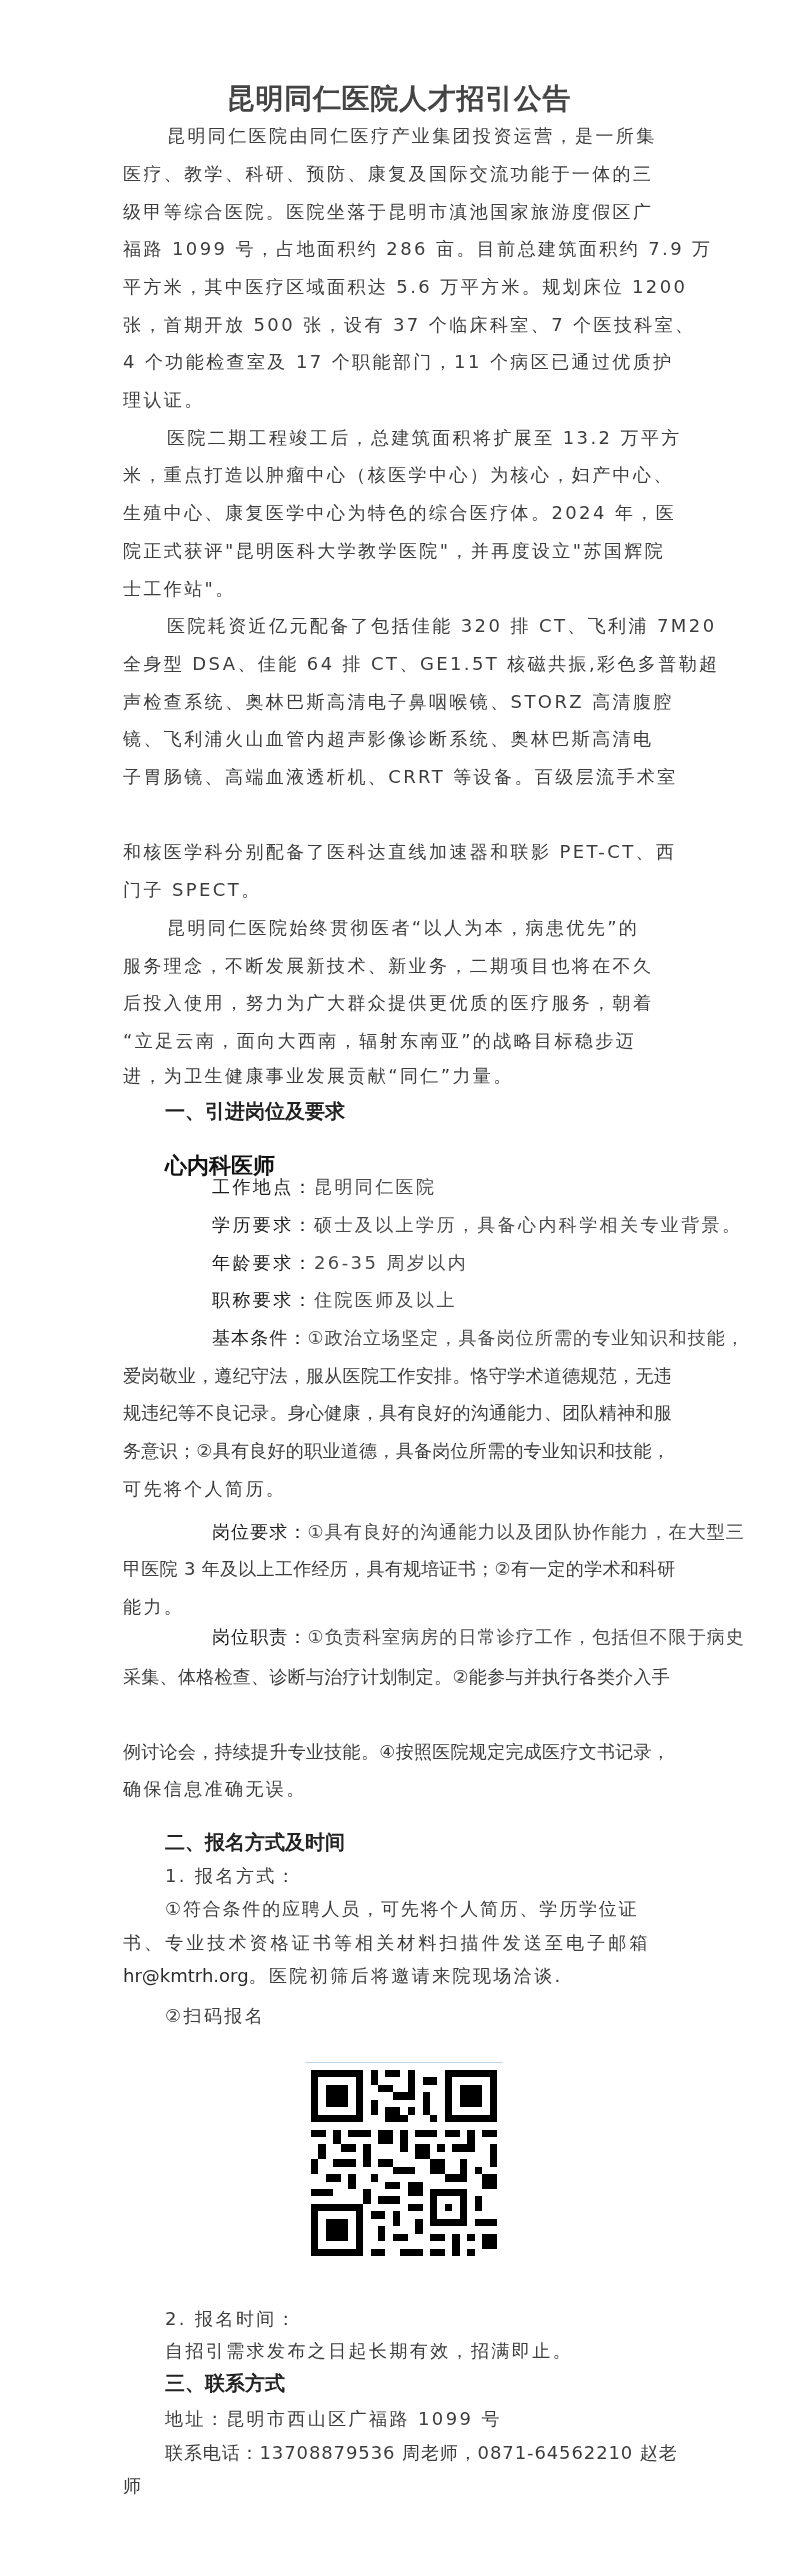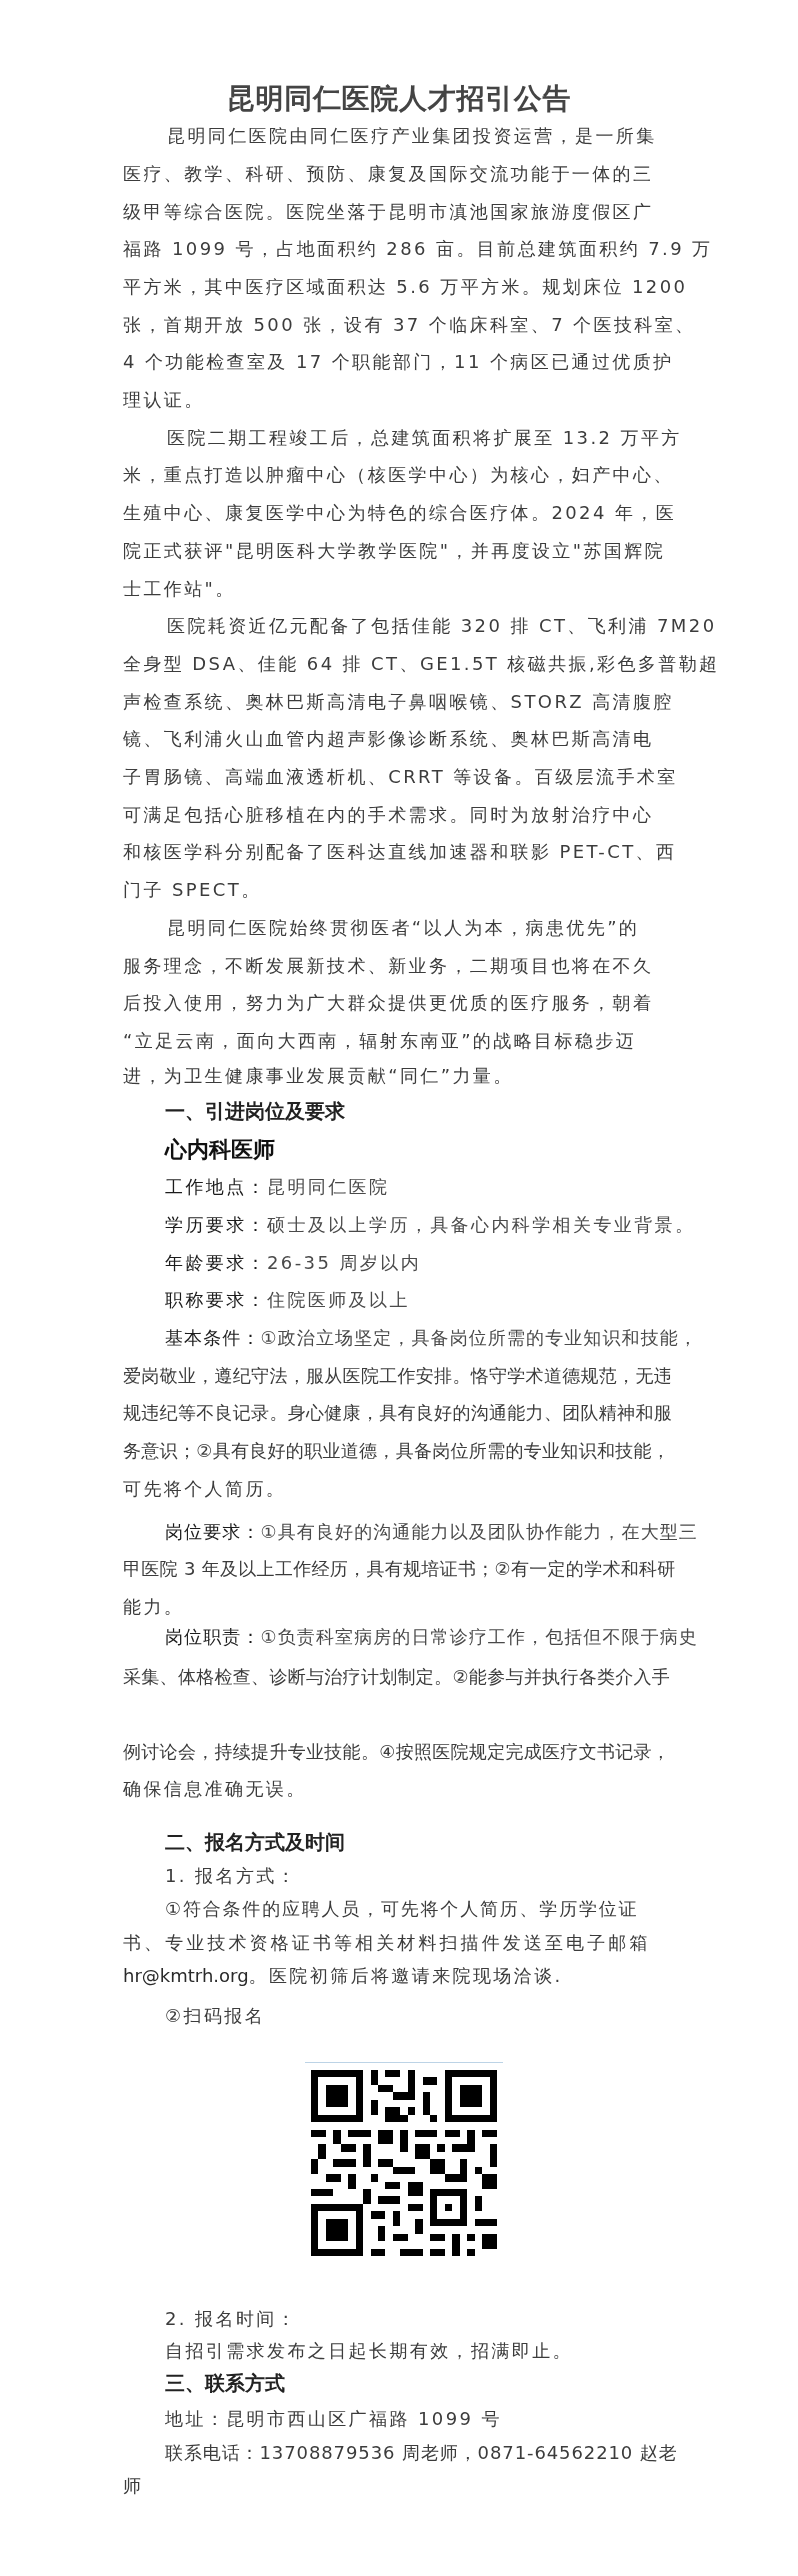--- a/index.html
+++ b/index.html
@@ -7,22 +7,22 @@
          font-family:"DejaVu Sans","Liberation Sans",sans-serif; color:#3a3a3a; }
   .page { position:absolute; left:0; top:0; width:798px; height:1944px; }
   .title { position:absolute; left:0; width:798px; top:80px; text-align:center;
            font-family:"DejaVu Serif","Liberation Serif",serif; font-weight:bold;
            font-size:28px; color:#444444; letter-spacing:0.7px; }
   .ln { position:absolute; left:123px; width:556px; font-size:18px; line-height:24px;
         white-space:nowrap; letter-spacing:2.4px; color:#3c3c3c; }
   .ln.ind { left:167px; width:512px; }
   .ln.ind2 { left:165px; }
   .h1 { position:absolute; left:165px; font-size:20px; line-height:25px; font-weight:bold; color:#222222; white-space:nowrap; }
-  .h2 { position:absolute; left:165px; font-family:"DejaVu Serif","Liberation Serif",serif; font-size:22px; line-height:28px; font-weight:bold; color:#111111; white-space:nowrap; }
-  .lbl { color:#1c1c1c; }
+  .h2 { position:absolute; left:165px; font-family:"DejaVu Serif","Liberation Serif",serif; font-size:22px; line-height:28px; font-weight:bold; color:#111111; white-space:nowrap;margin-top:16px; }
+  .lbl { color:#1c1c1c;margin-left:47px; }
   .val { color:#4a4a4a; }
   .qr { position:absolute; left:305px; top:2062px; width:198px; height:201px; background:#ffffff;
         border-top:1.5px solid #bcd3e6; }
   .qr svg { display:block; margin:7.4px 0 0 6px; }
 </style>
 </head>
 <body>
 
 <div class="page">
 
@@ -41,21 +41,20 @@
   <div class="ln" style="top:463px">米，重点打造以肿瘤中心（核医学中心）为核心，妇产中心、</div>
   <div class="ln" style="top:501px">生殖中心、康复医学中心为特色的综合医疗体。2024 年，医</div>
   <div class="ln" style="top:539px">院正式获评"昆明医科大学教学医院"，并再度设立"苏国辉院</div>
   <div class="ln" style="top:577px">士工作站"。</div>
 
   <div class="ln ind" style="top:614px">医院耗资近亿元配备了包括佳能 320 排 CT、飞利浦 7M20</div>
   <div class="ln" style="top:652px">全身型 DSA、佳能 64 排 CT、GE1.5T 核磁共振,彩色多普勒超</div>
   <div class="ln" style="top:690px">声检查系统、奥林巴斯高清电子鼻咽喉镜、STORZ 高清腹腔</div>
   <div class="ln" style="top:727px">镜、飞利浦火山血管内超声影像诊断系统、奥林巴斯高清电</div>
   <div class="ln" style="top:765px">子胃肠镜、高端血液透析机、CRRT 等设备。百级层流手术室</div>
-  <div class="ln" style="top:803px">可满足包括心脏移植在内的手术需求。同时为放射治疗中心</div>
   <div class="ln" style="top:840px">和核医学科分别配备了医科达直线加速器和联影 PET-CT、西</div>
   <div class="ln" style="top:878px">门子 SPECT。</div>
 
   <div class="ln" style="top:954px">服务理念，不断发展新技术、新业务，二期项目也将在不久</div>
   <div class="ln ind" style="top:916px">昆明同仁医院始终贯彻医者“以人为本，病患优先”的</div>
   <div class="ln" style="top:991px">后投入使用，努力为广大群众提供更优质的医疗服务，朝着</div>
   <div class="ln" style="top:1029px">“立足云南，面向大西南，辐射东南亚”的战略目标稳步迈</div>
   <div class="ln" style="top:1064px">进，为卫生健康事业发展贡献“同仁”力量。</div>
 
   <div class="h1" style="top:1099px">一、引进岗位及要求</div>

